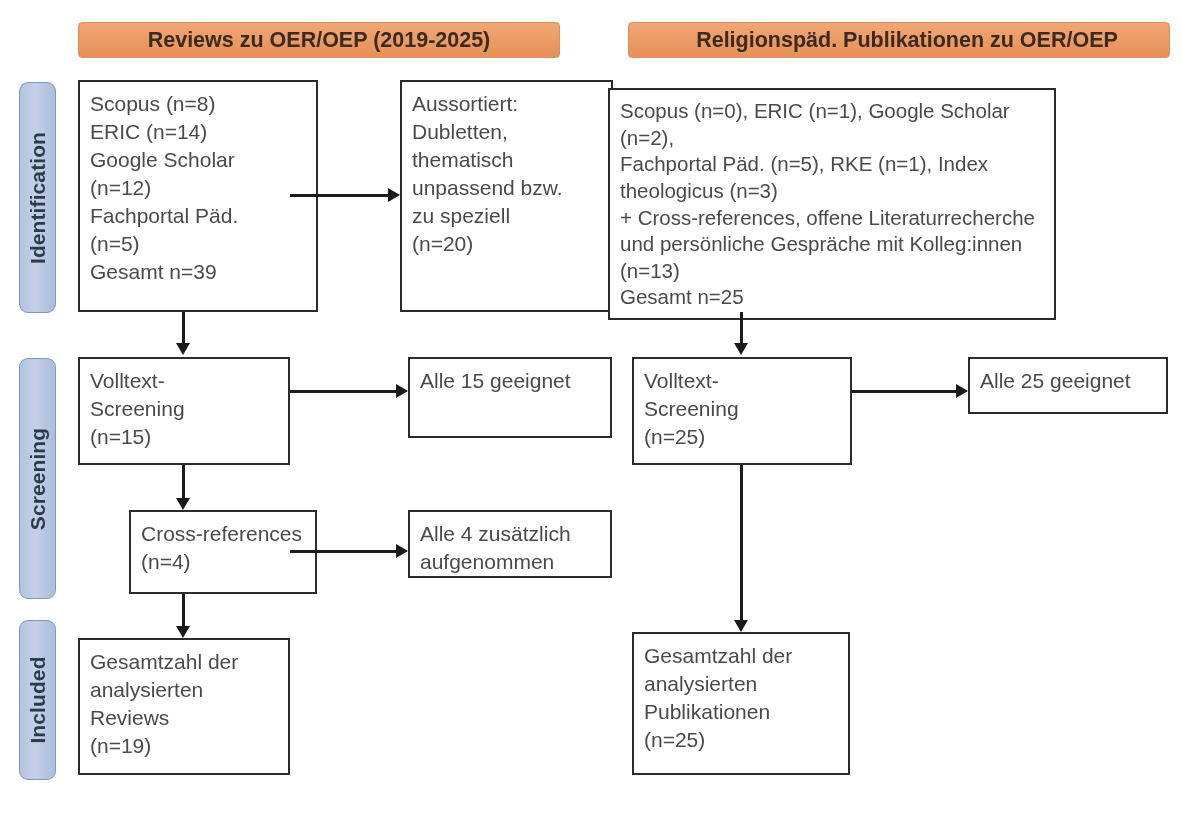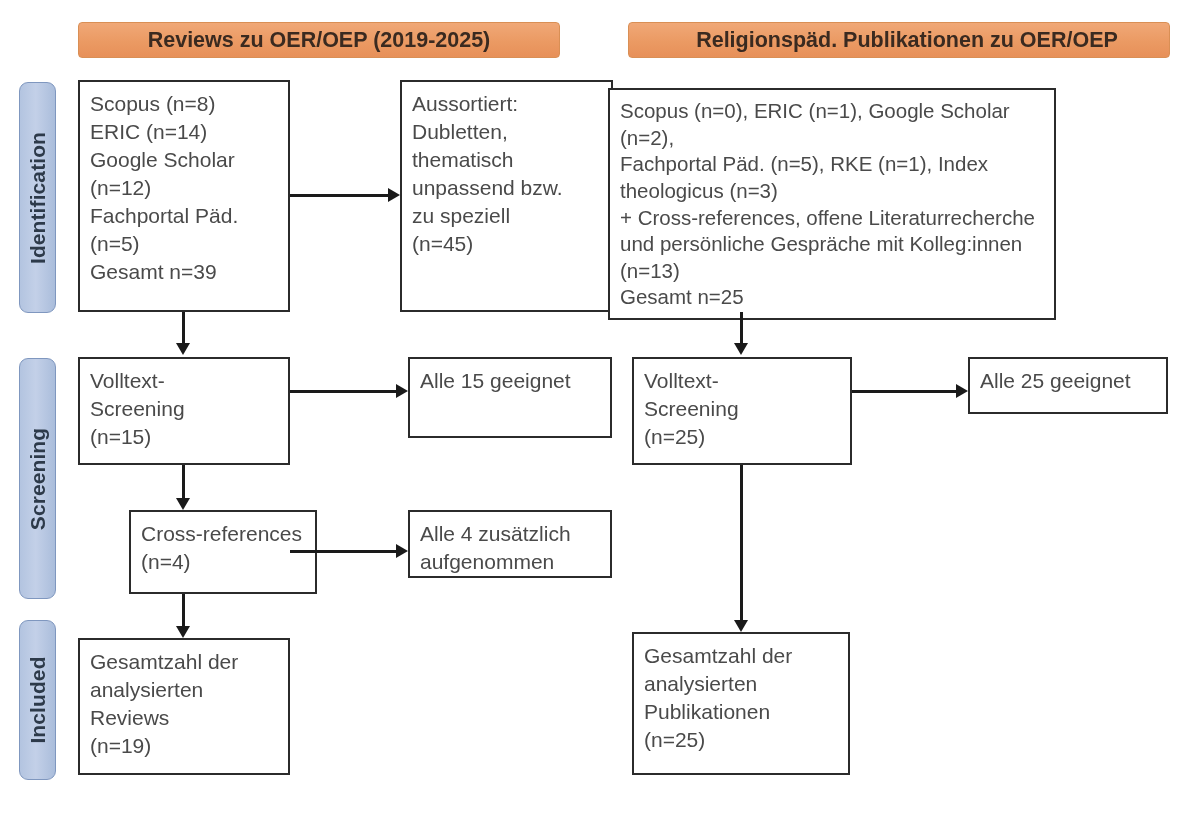--- a/index.html
+++ b/index.html
@@ -121,37 +121,37 @@
   </div>
 
   <div class="col-header" style="left:78px; top:22px; width:482px;">
     <span>Reviews zu OER/OEP (2019-2025)</span>
   </div>
 
   <div class="col-header" style="left:628px; top:22px; width:542px;padding-left:16px;">
     <span>Religionspäd. Publikationen zu OER/OEP</span>
   </div>
 
-  <div class="fbox" style="left:78px; top:80px; width:212px; height:232px;">
+  <div class="fbox" style="left:78px; top:80px; width:240px; height:232px;">
     <div class="btext">Scopus (n=8)
 ERIC (n=14)
 Google Scholar
 (n=12)
 Fachportal Päd.
 (n=5)
 Gesamt n=39</div>
   </div>
 
   <div class="fbox" style="left:400px; top:80px; width:213px; height:232px;">
     <div class="btext">Aussortiert:
 Dubletten,
 thematisch
 unpassend bzw.
 zu speziell
-(n=45)</div>
+(n=20)</div>
   </div>
 
   <div class="hline" style="left:290px; top:194px; width:98px;"></div>
   <div class="arrow-right" style="left:388px; top:188px;"></div>
 
   <div class="vline" style="left:182px; top:312px; width:3px; height:31px;"></div>
   <div class="arrow-down" style="left:176px; top:343px;"></div>
 
   <div class="fbox" style="left:78px; top:357px; width:212px; height:108px;">
     <div class="btext">Volltext-

